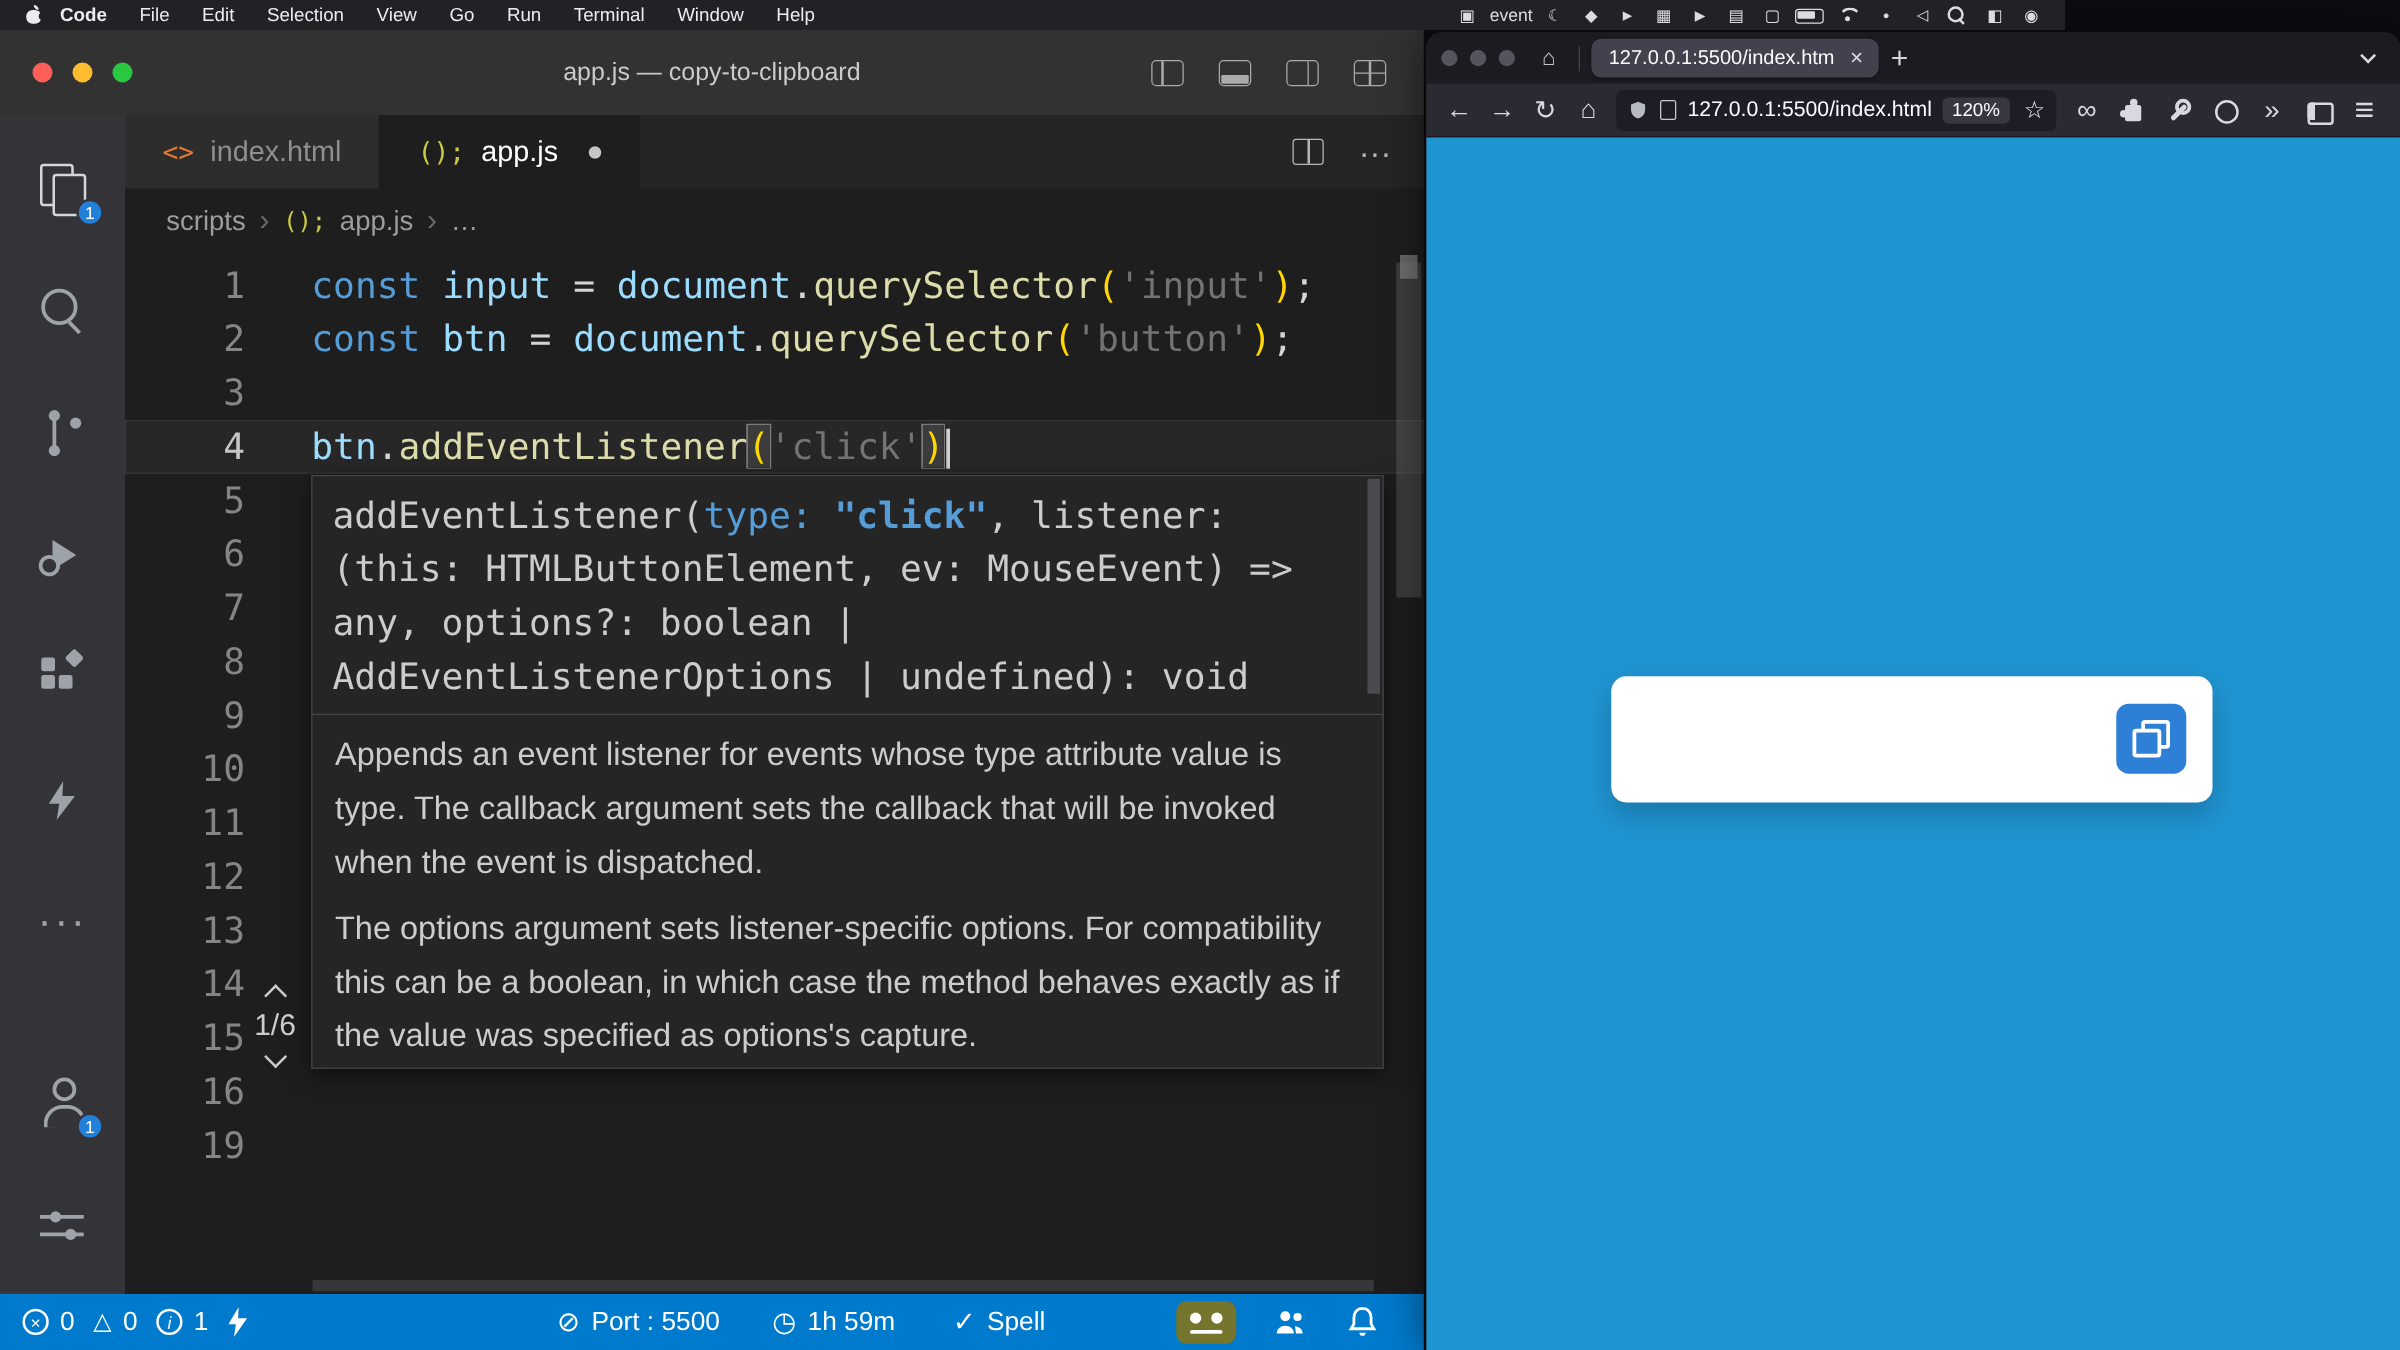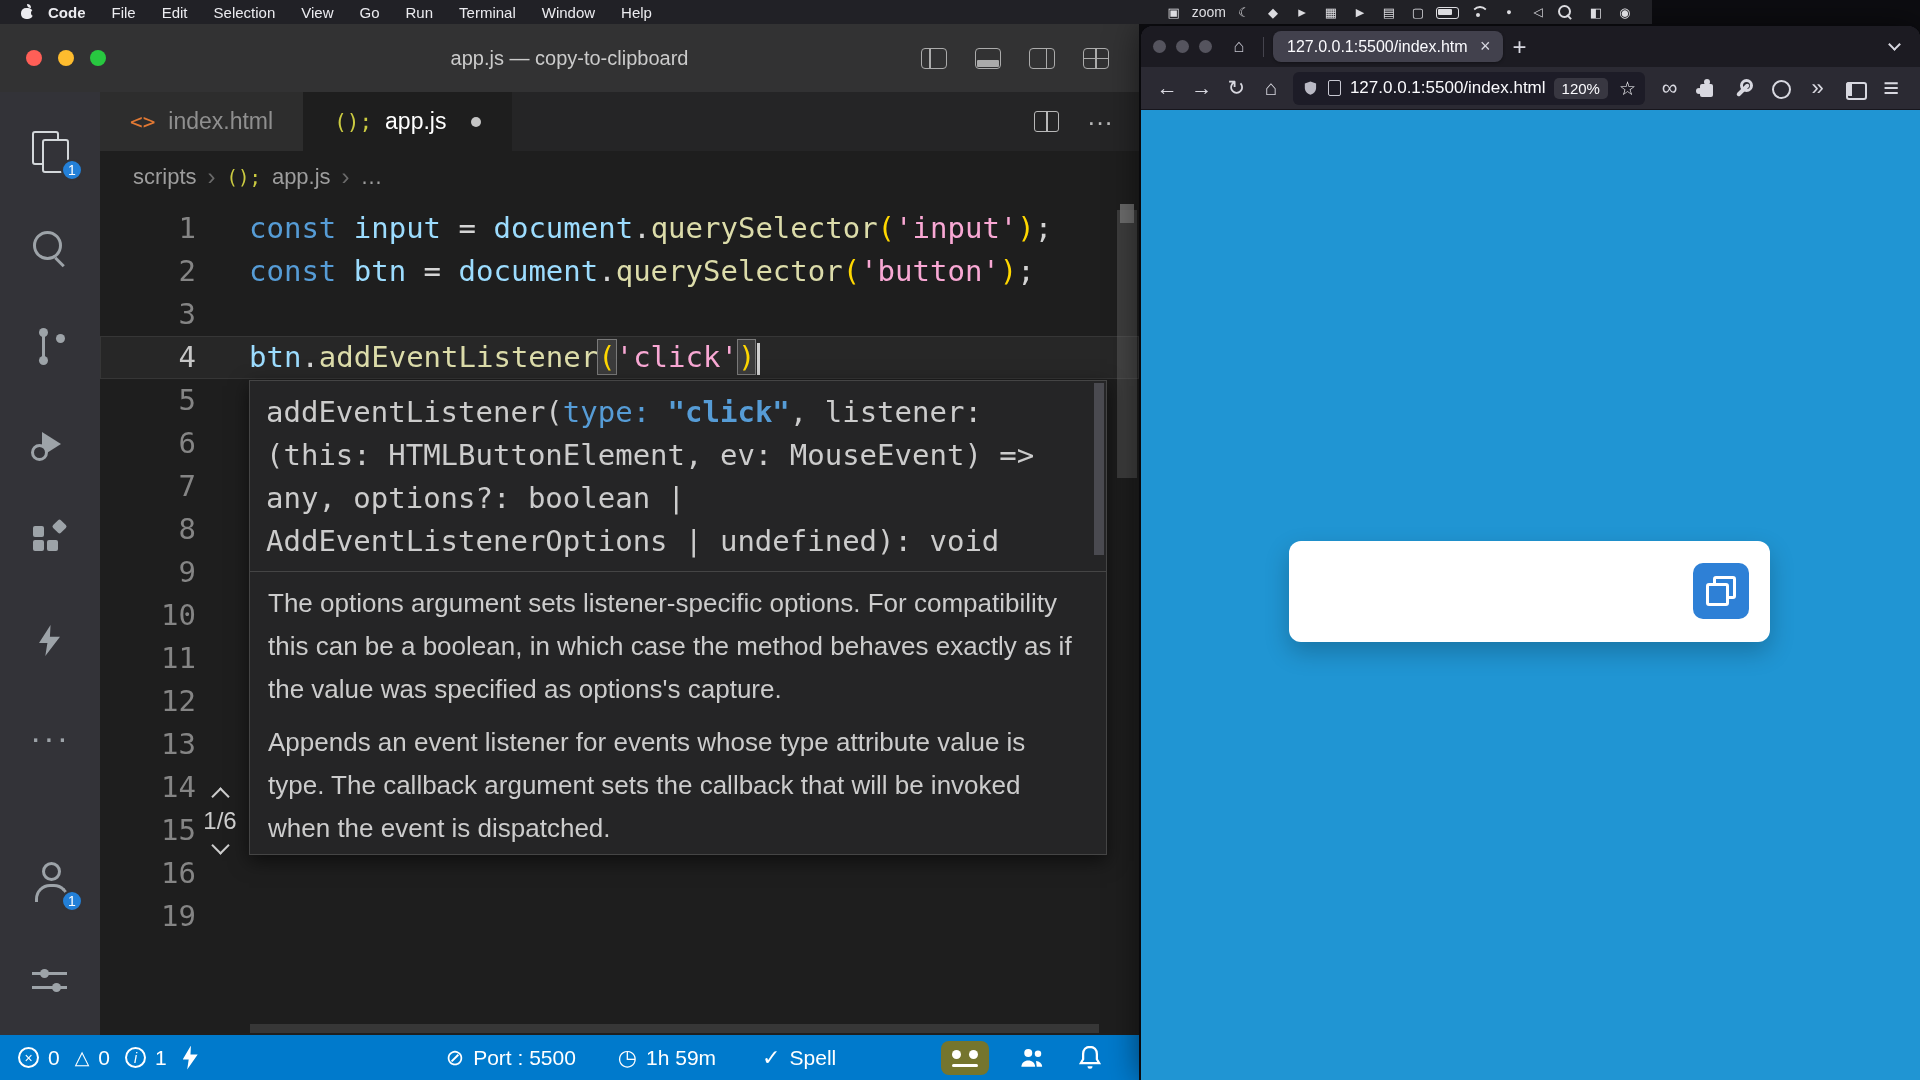--- a/index.html
+++ b/index.html
@@ -99,21 +99,21 @@
 .bc-sep{color:#6a6a6a;font-size:24px}
 
 
 .editor{flex:1;position:relative;background:#1e1e1e;overflow:hidden;font-family:"DejaVu Sans Mono",monospace;font-size:29px}
 .lines{position:absolute;left:0;top:5px;right:0}
 .code-line{display:flex;height:43px;line-height:43px}
 .code-line.active{background:rgba(255,255,255,.045);box-shadow:inset 0 0 0 1px rgba(255,255,255,.07)}
 .gutter{flex:0 0 96px;text-align:right;color:#858585}
 .code-line.active .gutter{color:#c6c6c6}
 .lc{padding-left:53px;white-space:pre;color:#d4d4d4}
-.tok-kw{color:#569cd6}.tok-vr{color:#9cdcfe}.tok-fn{color:#dcdcaa}.tok-st{color:#f9a8d4}.tok-pl{color:#d4d4d4}.tok-br{color:#ffd700}
+.tok-kw{color:#569cd6}.tok-vr{color:#9cdcfe}.tok-fn{color:#dcdcaa}.tok-st{color:#737373}.tok-pl{color:#d4d4d4}.tok-br{color:#ffd700}
 .tok.bm{background:rgba(110,110,110,.3);box-shadow:0 0 0 1px #7a7a7a}
 .cursor{display:inline-block;width:3px;height:32px;background:#d0d0d0;margin-left:2px;vertical-align:middle}
 .ed-thumb{position:absolute;right:2px;top:8px;width:20px;height:268px;background:rgba(121,121,121,.35)}
 .ed-marker{position:absolute;right:5px;top:2px;width:14px;height:19px;background:#737373;opacity:.85}
 .ed-hthumb{position:absolute;left:150px;right:40px;bottom:2px;height:9px;background:rgba(121,121,121,.28)}
 
 
 .hover{position:absolute;left:149px;top:178px;width:858px;background:#252526;border:1px solid #454545;z-index:10;box-shadow:0 6px 18px rgba(0,0,0,.55)}
 .sig{padding:10px 16px 8px;color:#cccccc;line-height:43px;font-size:29px}
 .seg-pl{color:#cccccc}
@@ -200,21 +200,21 @@
       <span class="mb-item" data-name="menu-item-selection">Selection</span>
       <span class="mb-item" data-name="menu-item-view">View</span>
       <span class="mb-item" data-name="menu-item-go">Go</span>
       <span class="mb-item" data-name="menu-item-run">Run</span>
       <span class="mb-item" data-name="menu-item-terminal">Terminal</span>
       <span class="mb-item" data-name="menu-item-window">Window</span>
       <span class="mb-item" data-name="menu-item-help">Help</span>
     </div>
   <div class="mb-right" data-name="menubar-status-icons">
       <span class="mb-ico" data-name="screen-mirroring-icon"></span>
-      <span class="mb-ico" data-name="zoom-app-label">zoom</span>
+      <span class="mb-ico" data-name="zoom-app-label">event</span>
       <span class="mb-ico" data-name="moon-icon"></span>
       <span class="mb-ico" data-name="stage-manager-icon"></span>
       <span class="mb-ico" data-name="launchpad-icon"></span>
       <span class="mb-ico" data-name="grid-icon"></span>
       <span class="mb-ico" data-name="play-icon"></span>
       <span class="mb-ico" data-name="keyboard-icon"></span>
       <span class="mb-ico" data-name="display-icon"></span>
       <span class="mb-ico" data-name="battery-icon"></span>
       <span class="mb-ico" data-name="wifi-icon"></span>
       <span class="mb-ico" data-name="record-icon"></span>
@@ -368,22 +368,22 @@
             </div>
             <div class="code-line" data-name="code-line">
               <span class="gutter" data-name="line-number">19</span>
               <span class="lc" data-name="line-content"></span>
             </div>
           </div>
         <div class="hover" data-name="signature-help-popup">
           <div class="sig" data-name="signature-text"><span class="seg-pl" data-name="signature-segment">addEventListener(</span><span class="seg-pm" data-name="signature-segment">type: </span><span class="seg-pv" data-name="signature-segment">"click"</span><span class="seg-pl" data-name="signature-segment">, listener: (this: HTMLButtonElement, ev: MouseEvent) =&gt; any, options?: boolean | AddEventListenerOptions | undefined): void</span></div>
           <div class="hr" data-name="popup-divider"></div>
           <div class="docs" data-name="signature-docs">
+            <p data-name="signature-doc-paragraph">Appends an event listener for events whose type attribute value is type. The callback argument sets the callback that will be invoked when the event is dispatched.</p>
             <p data-name="signature-doc-paragraph">The options argument sets listener-specific options. For compatibility this can be a boolean, in which case the method behaves exactly as if the value was specified as options's capture.</p>
-            <p data-name="signature-doc-paragraph">Appends an event listener for events whose type attribute value is type. The callback argument sets the callback that will be invoked when the event is dispatched.</p>
           </div>
           <div class="hv-scroll" data-name="popup-scrollbar"></div>
           <div class="pager" data-name="signature-pager">
             <span class="chev up" data-name="previous-signature-icon"></span>
             <span class="pager-text" data-name="signature-count">1/6</span>
             <span class="chev down" data-name="next-signature-icon"></span>
           </div>
         </div>
         <div class="ed-marker" data-name="overview-ruler-marker"></div>
         <div class="ed-thumb" data-name="editor-scrollbar"></div>

